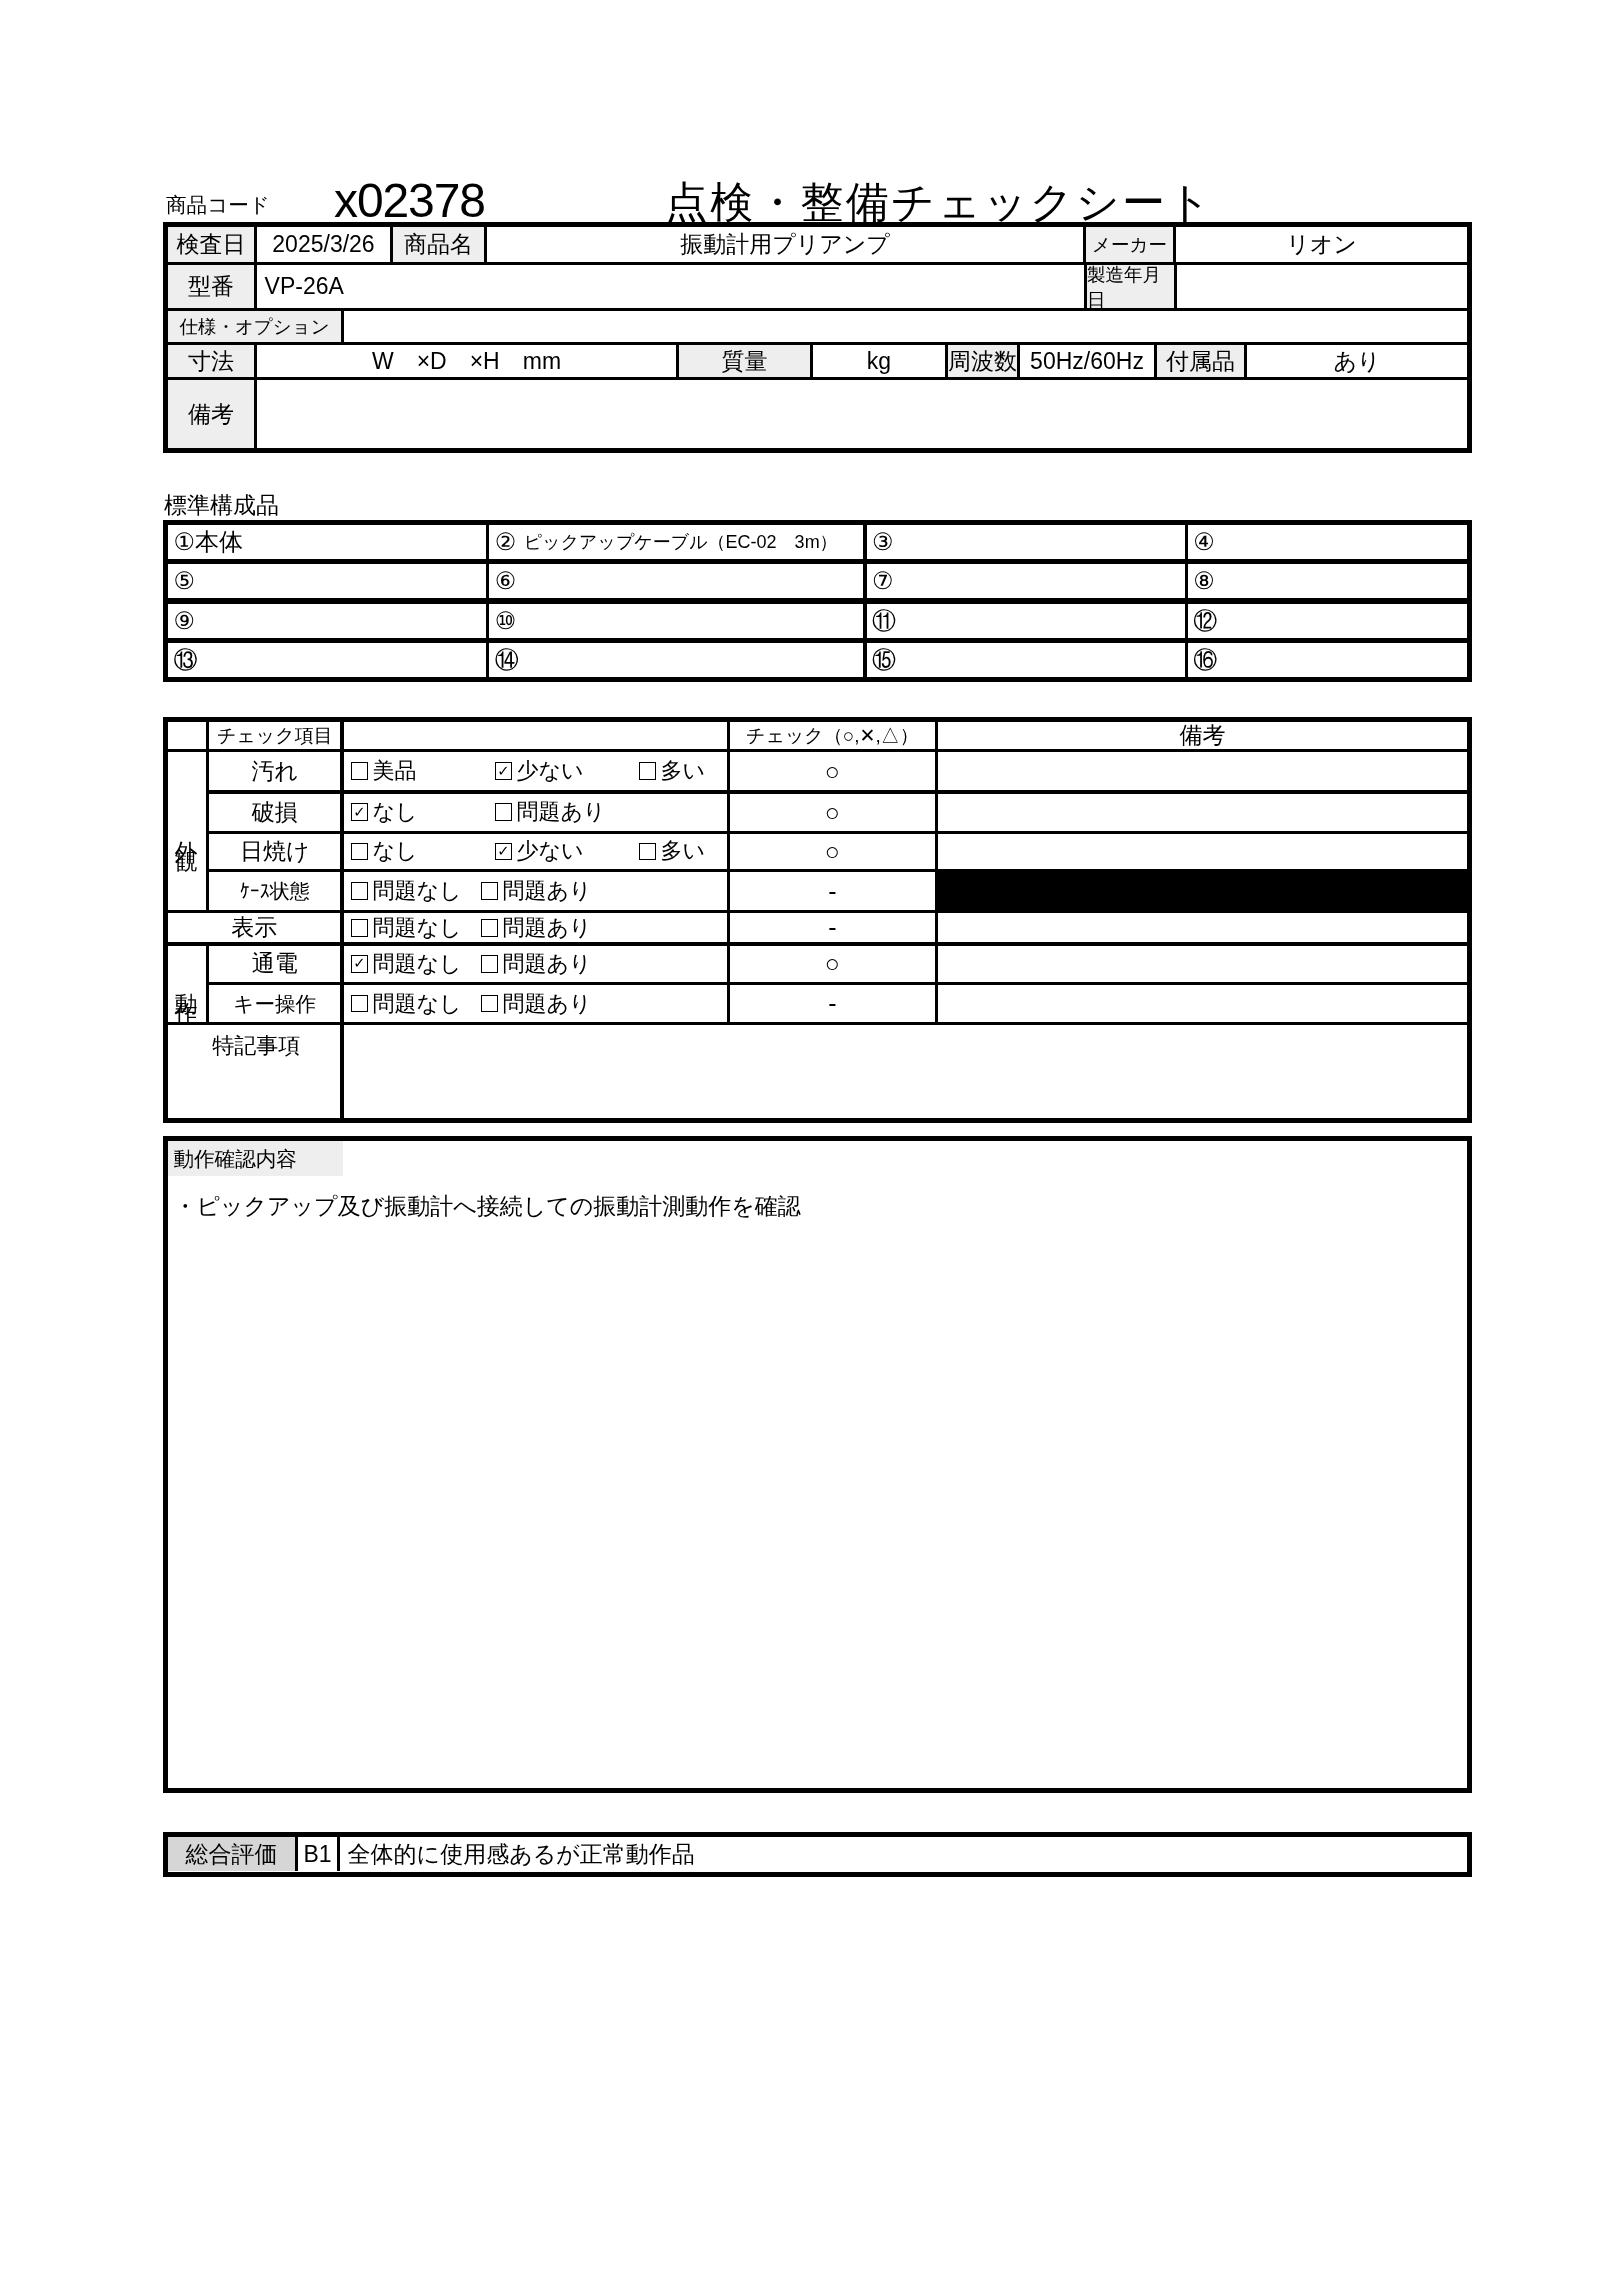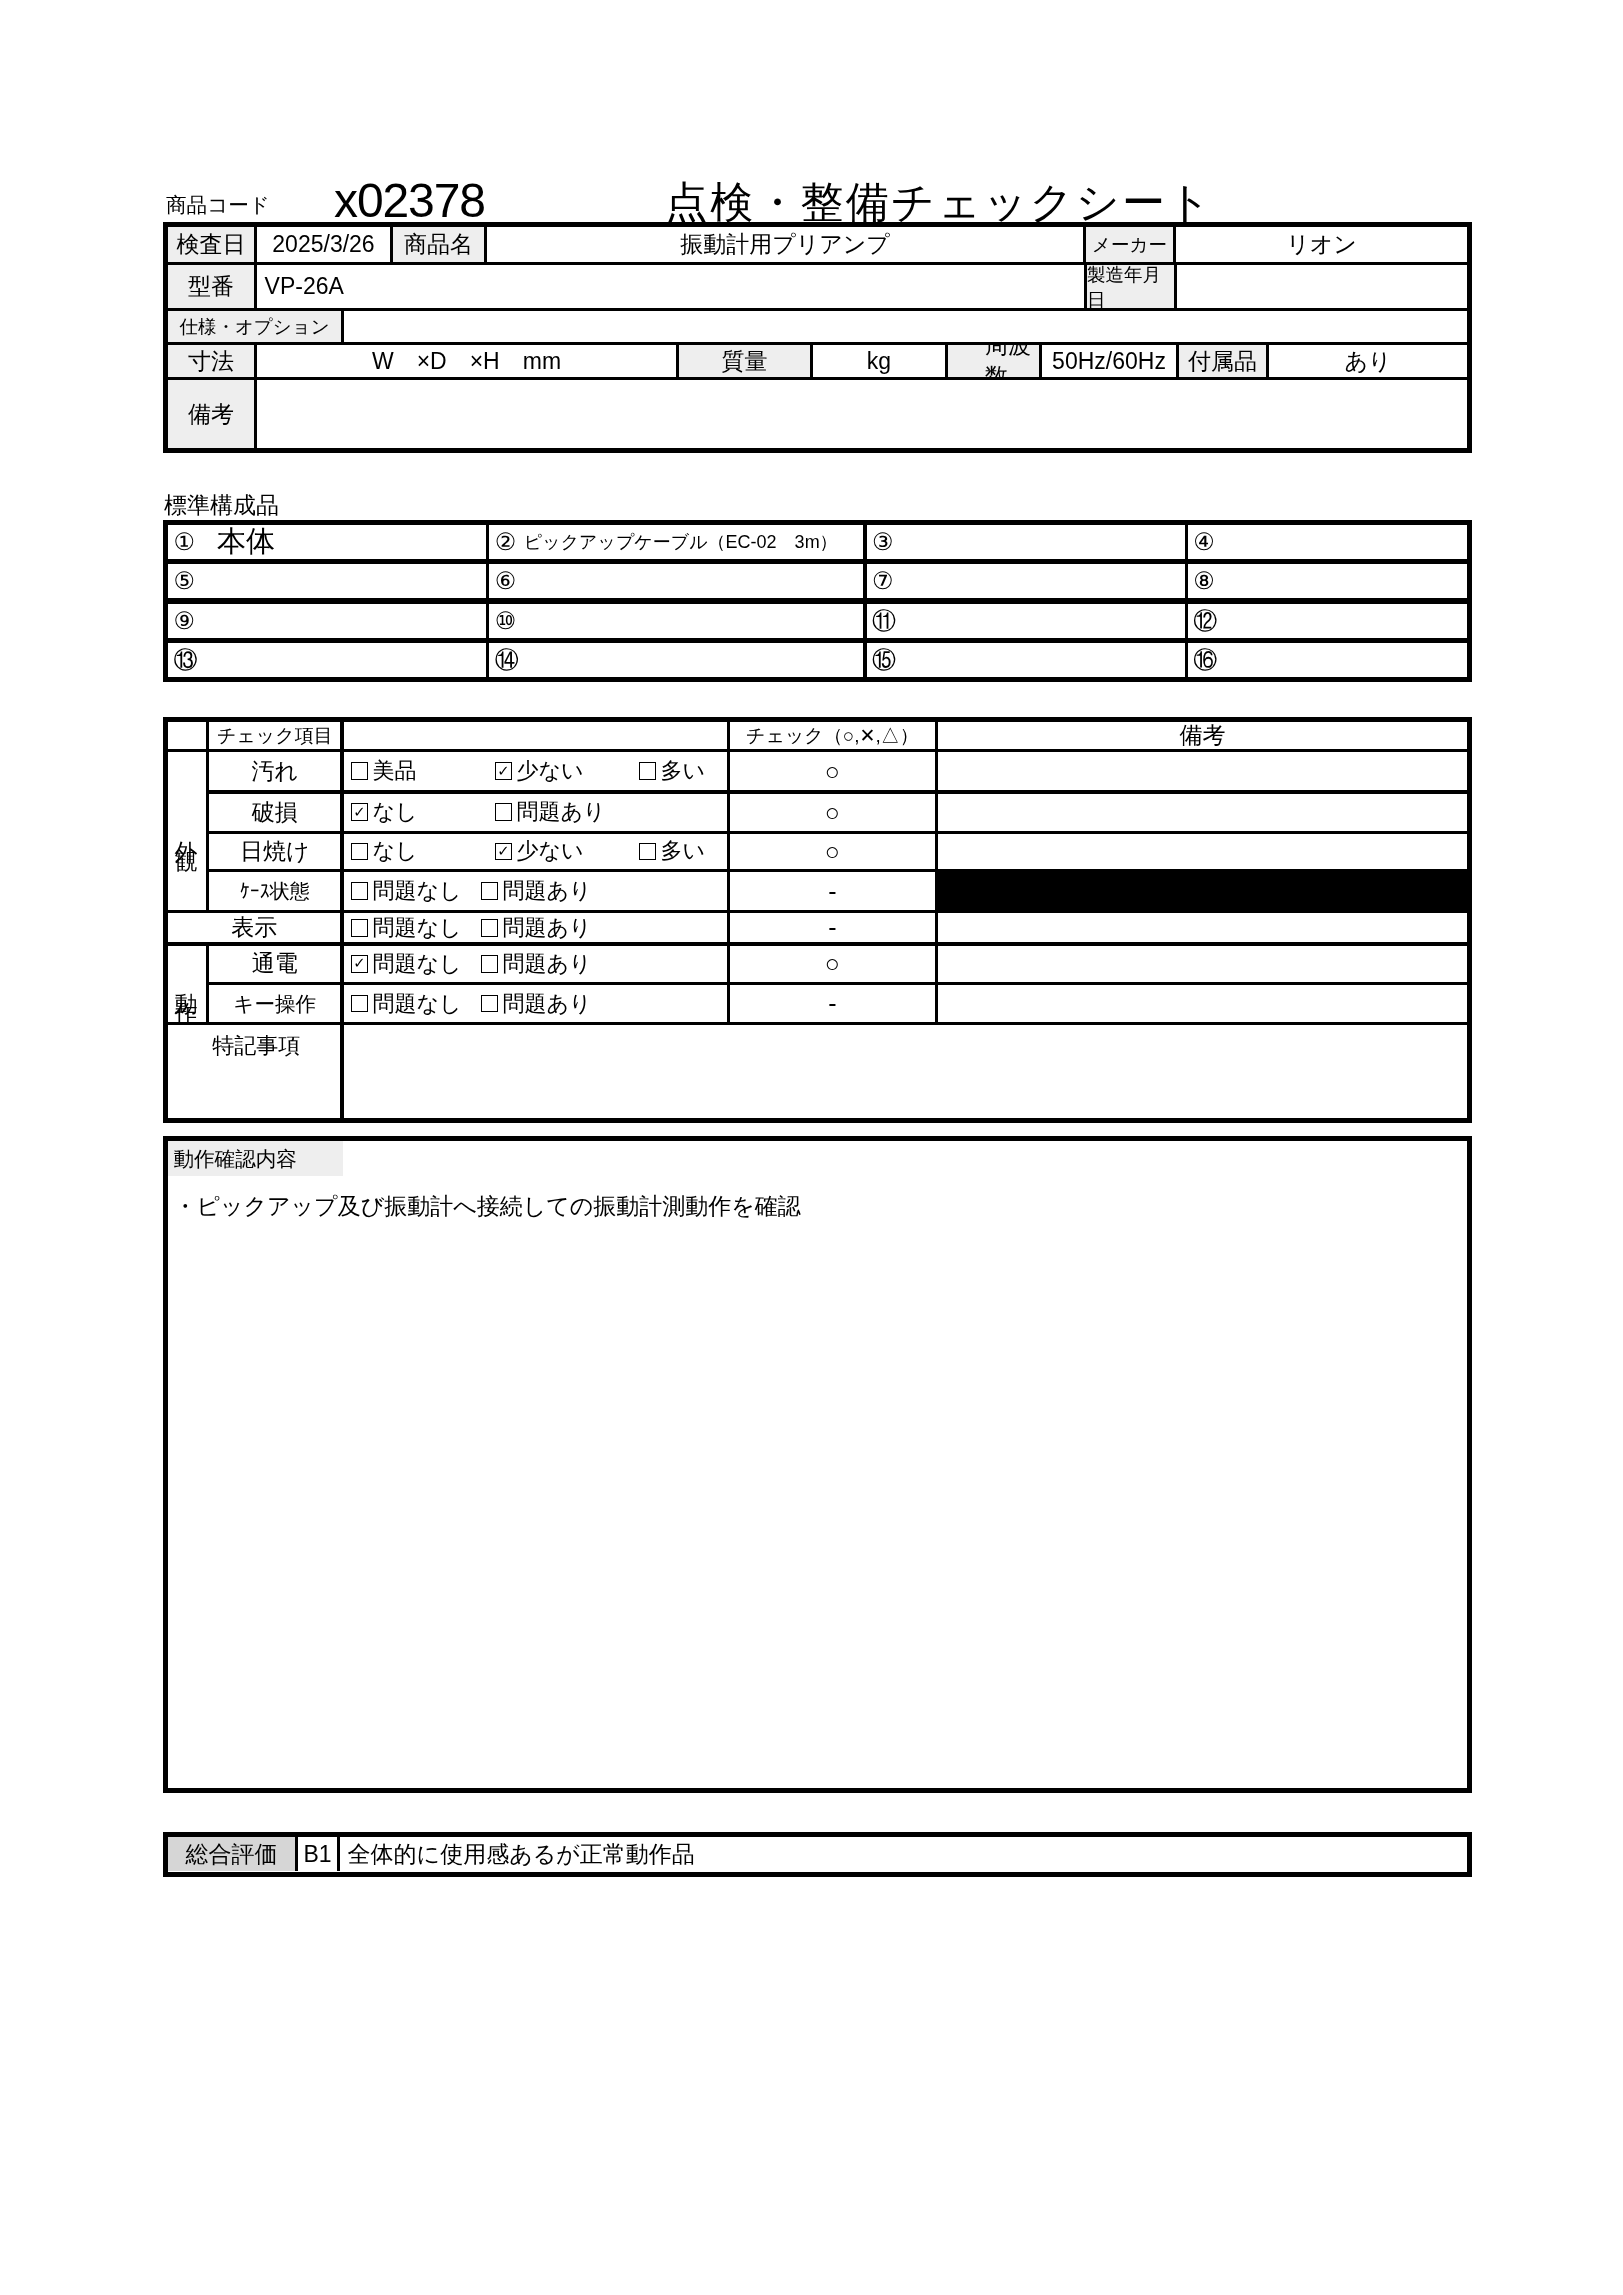--- a/index.html
+++ b/index.html
@@ -27,21 +27,21 @@
   .gridtbl{display:grid;background:#000;border:5.4px solid #000;box-sizing:border-box;}
   .gcell{background:#fff;display:flex;align-items:center;font-size:23px;box-sizing:border-box;overflow:hidden;}
   .gcell.lbl{justify-content:center;}
   .gcell.center{justify-content:center;}
 
   #components-grid{left:163px;top:520px;width:1309px;
     grid-template-columns:318px 374px 318px 1fr;
     grid-template-rows:repeat(4,34px);row-gap:5.4px;column-gap:3.3px;}
   .ccell{padding-left:5.4px;}
   .cnum{font-size:24px;}
-  .cname{margin-left:22px;font-size:29px;white-space:nowrap;}
+  .cname{font-size:24px;white-space:nowrap;}
   .cname.small{margin-left:7.6px;font-size:18px;}
 
   #check-grid{left:163px;top:717px;width:1309px;
     grid-template-columns:38px 131px 383px 205px 1fr;
     grid-template-rows:27px 38px 37px 35px 38px 29px 36px 37px 93px;gap:3.3px;}
   .vlabel{writing-mode:vertical-rl;text-orientation:upright;letter-spacing:8.7px;font-size:23px;}
   .optcell{padding-left:7px;}
   .opt{display:inline-flex;align-items:center;gap:4.3px;width:144px;flex:0 0 auto;}
   .opt.lastopt{width:auto;}
   .cb{width:15.7px;height:15.7px;border:1.6px solid #000;flex:0 0 auto;display:inline-flex;
@@ -95,21 +95,21 @@
     </div>
     <div class="trow" style="height:34px;">
       <div class="tcell lbl sm" style="width:176px;">仕様・オプション</div>
       <div class="tcell"></div>
     </div>
     <div class="trow" style="height:35px;">
       <div class="tcell lbl" style="width:89px;">寸法</div>
       <div class="tcell" style="width:422px;">W　×D　×H　mm</div>
       <div class="tcell lbl" style="width:134px;">質量</div>
       <div class="tcell" style="width:135px;">kg</div>
-      <div class="tcell lbl" style="width:94px;padding-left:37px;">周波数</div>
+      <div class="tcell lbl" style="width:72px;">周波数</div>
       <div class="tcell" style="width:137px;">50Hz/60Hz</div>
       <div class="tcell lbl" style="width:90px;">付属品</div>
       <div class="tcell">あり</div>
     </div>
     <div class="trow" style="height:71px;">
       <div class="tcell lbl" style="width:89px;">備考</div>
       <div class="tcell left"></div>
     </div>
   </div>
 

